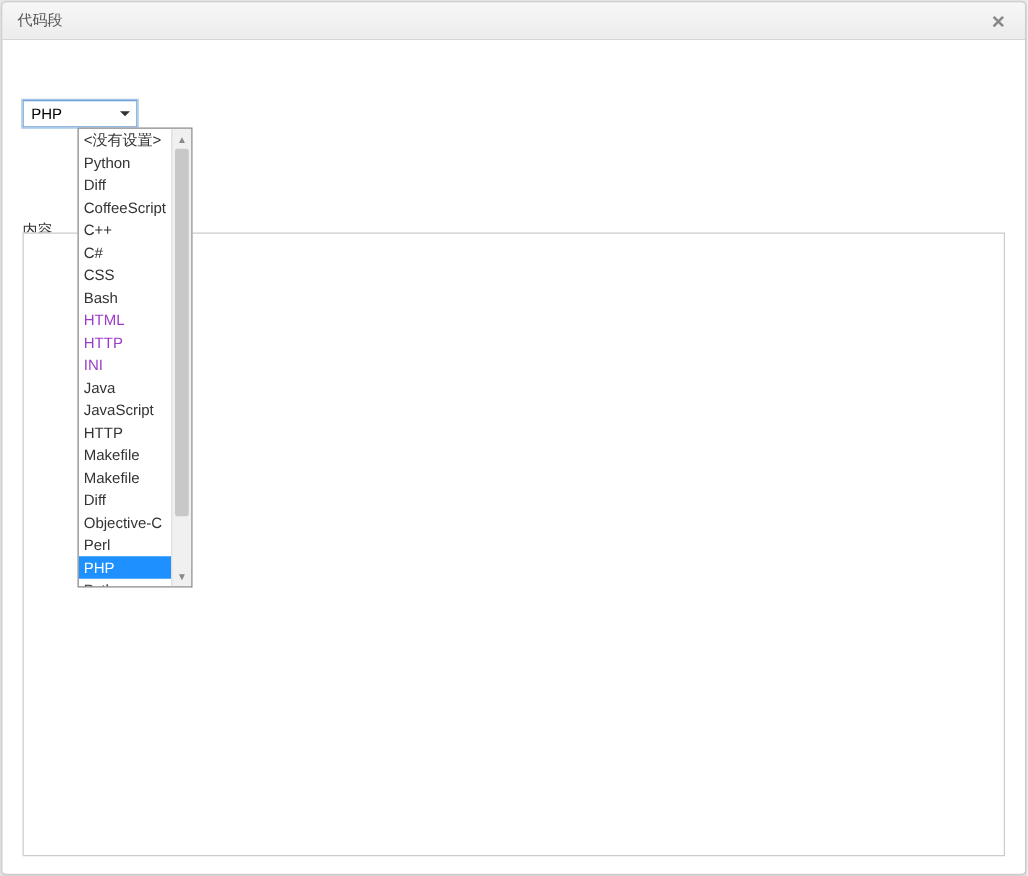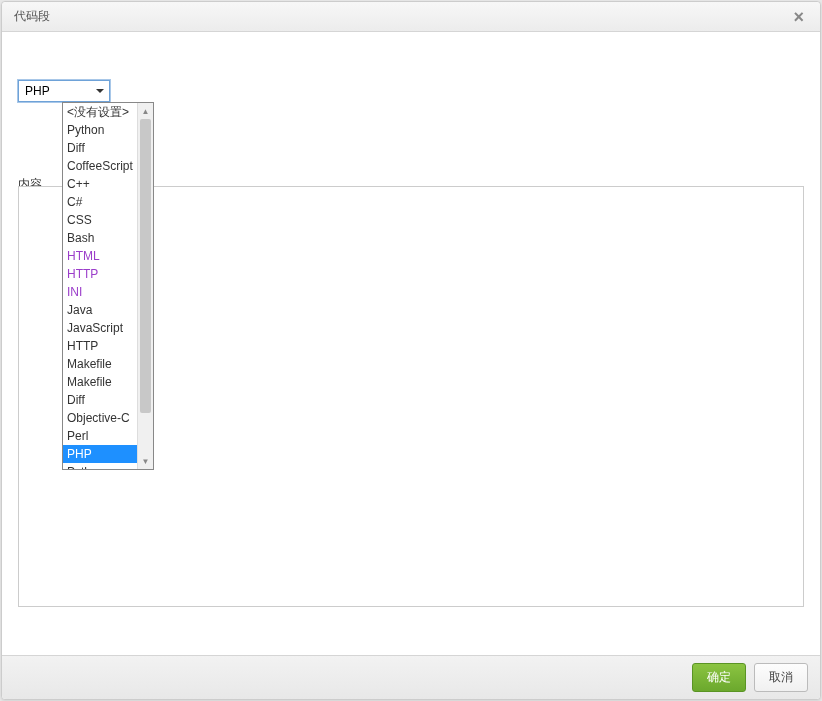--- a/index.html
+++ b/index.html
@@ -246,17 +246,13 @@
           </div>
           <div class="scroll-arrow">▼</div>
         </div>
       </div>
     </div>
 
     <label class="content-label">内容</label>
     <div class="textarea-box"></div>
   </div>
 
-  <div class="dialog-footer">
-    <button class="btn btn-primary">确定</button>
-    <button class="btn btn-default">取消</button>
-  </div>
 </div>
 
 </body></html>

